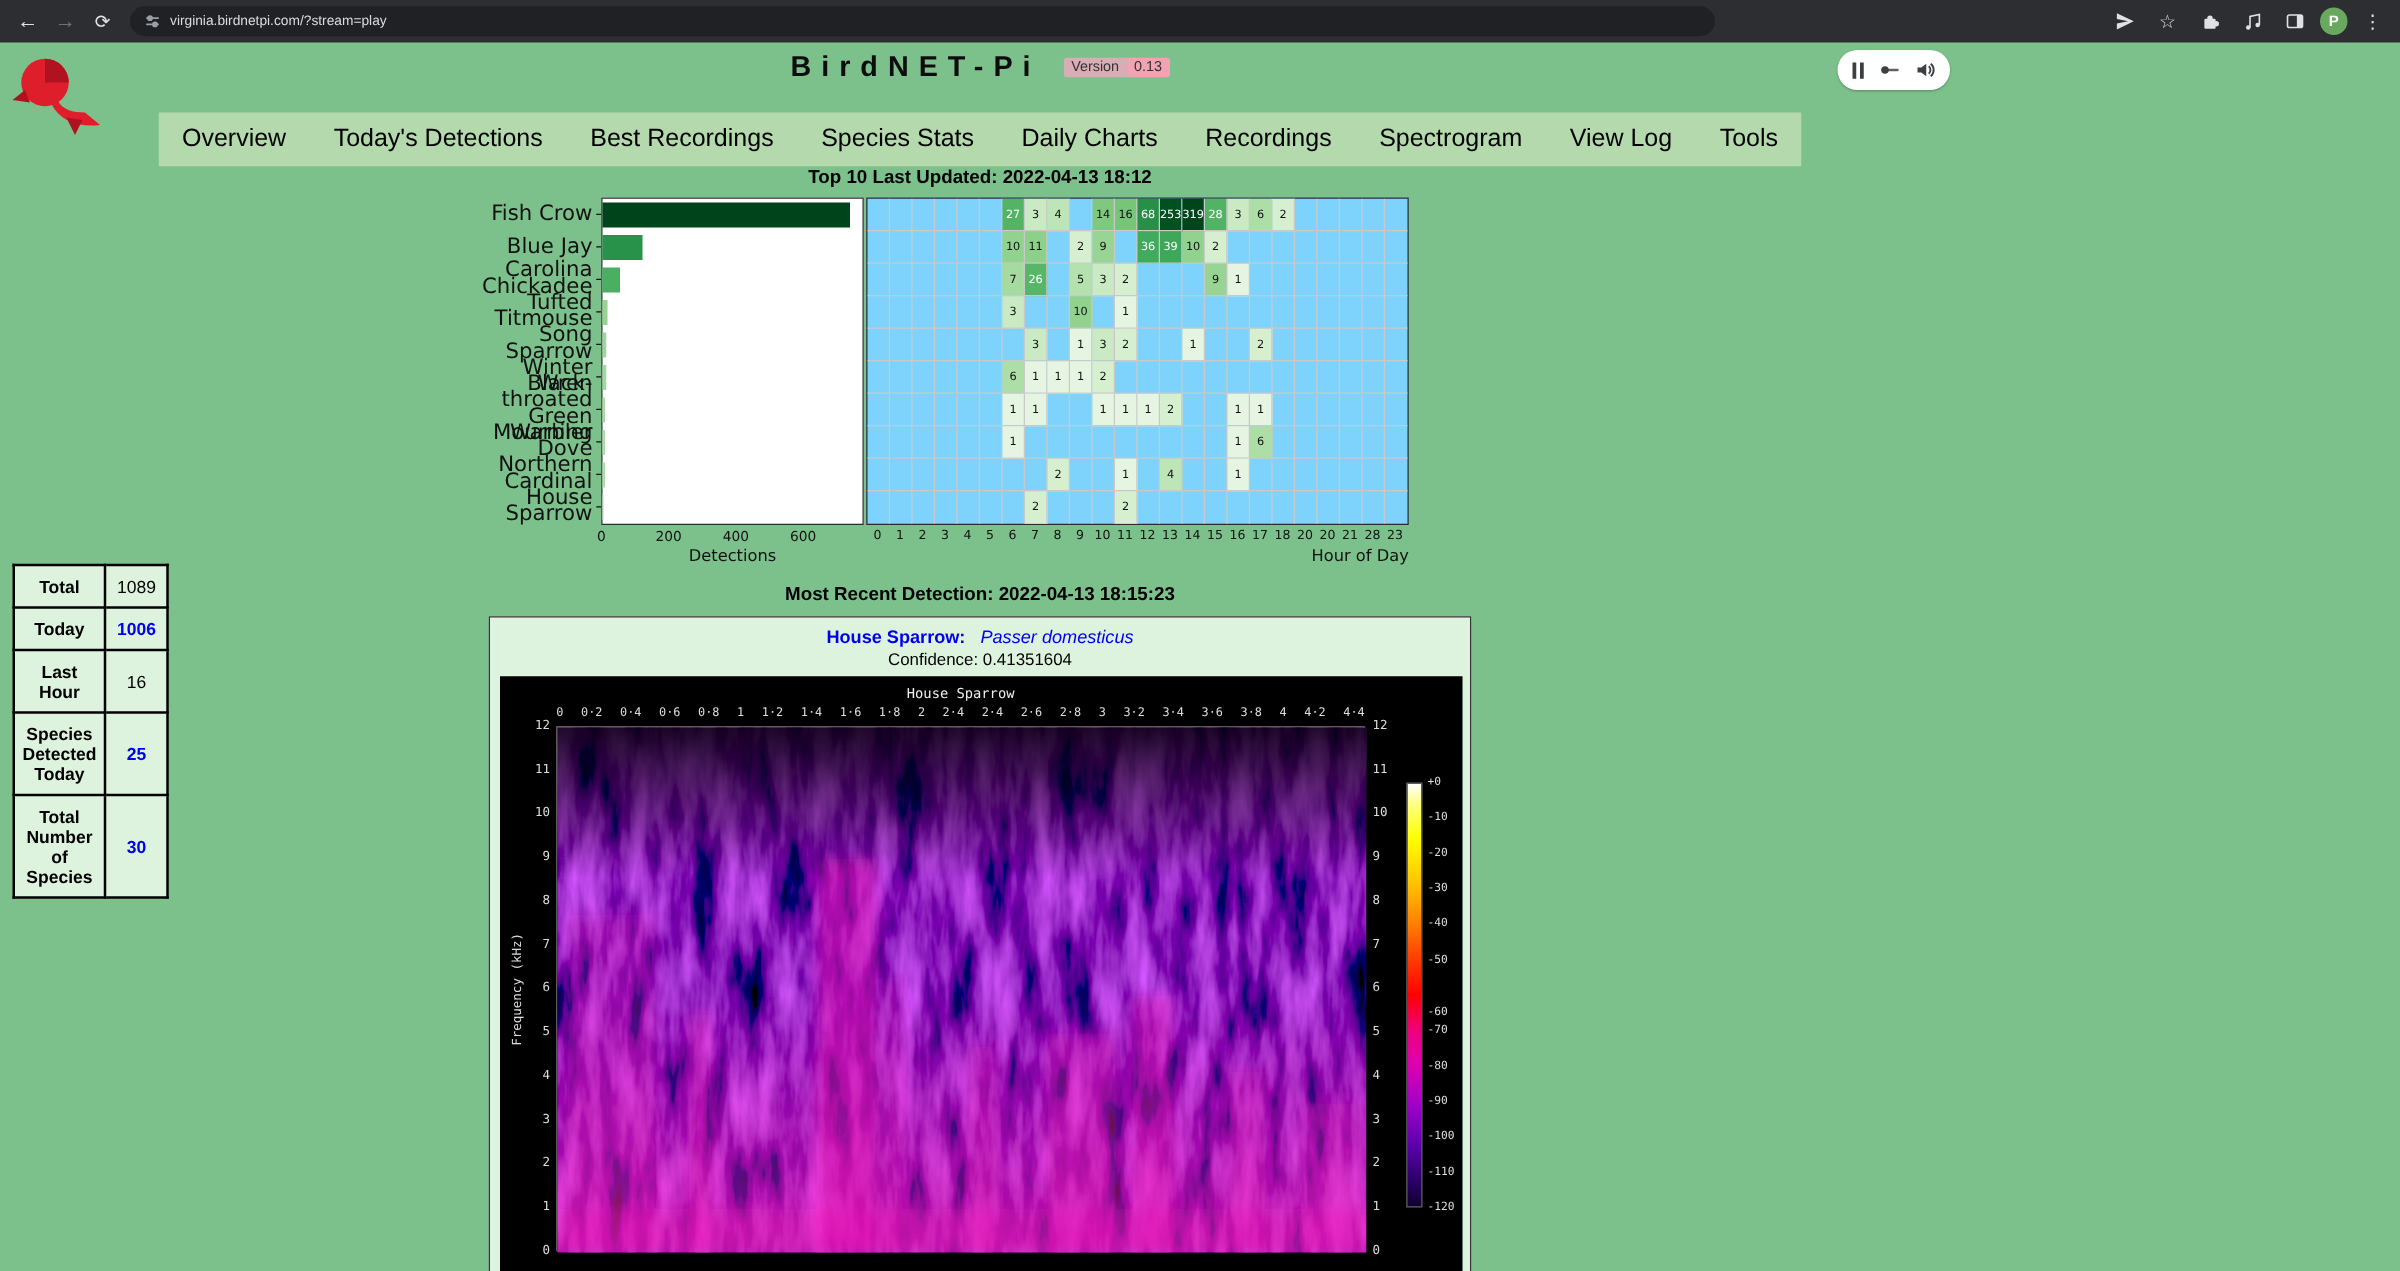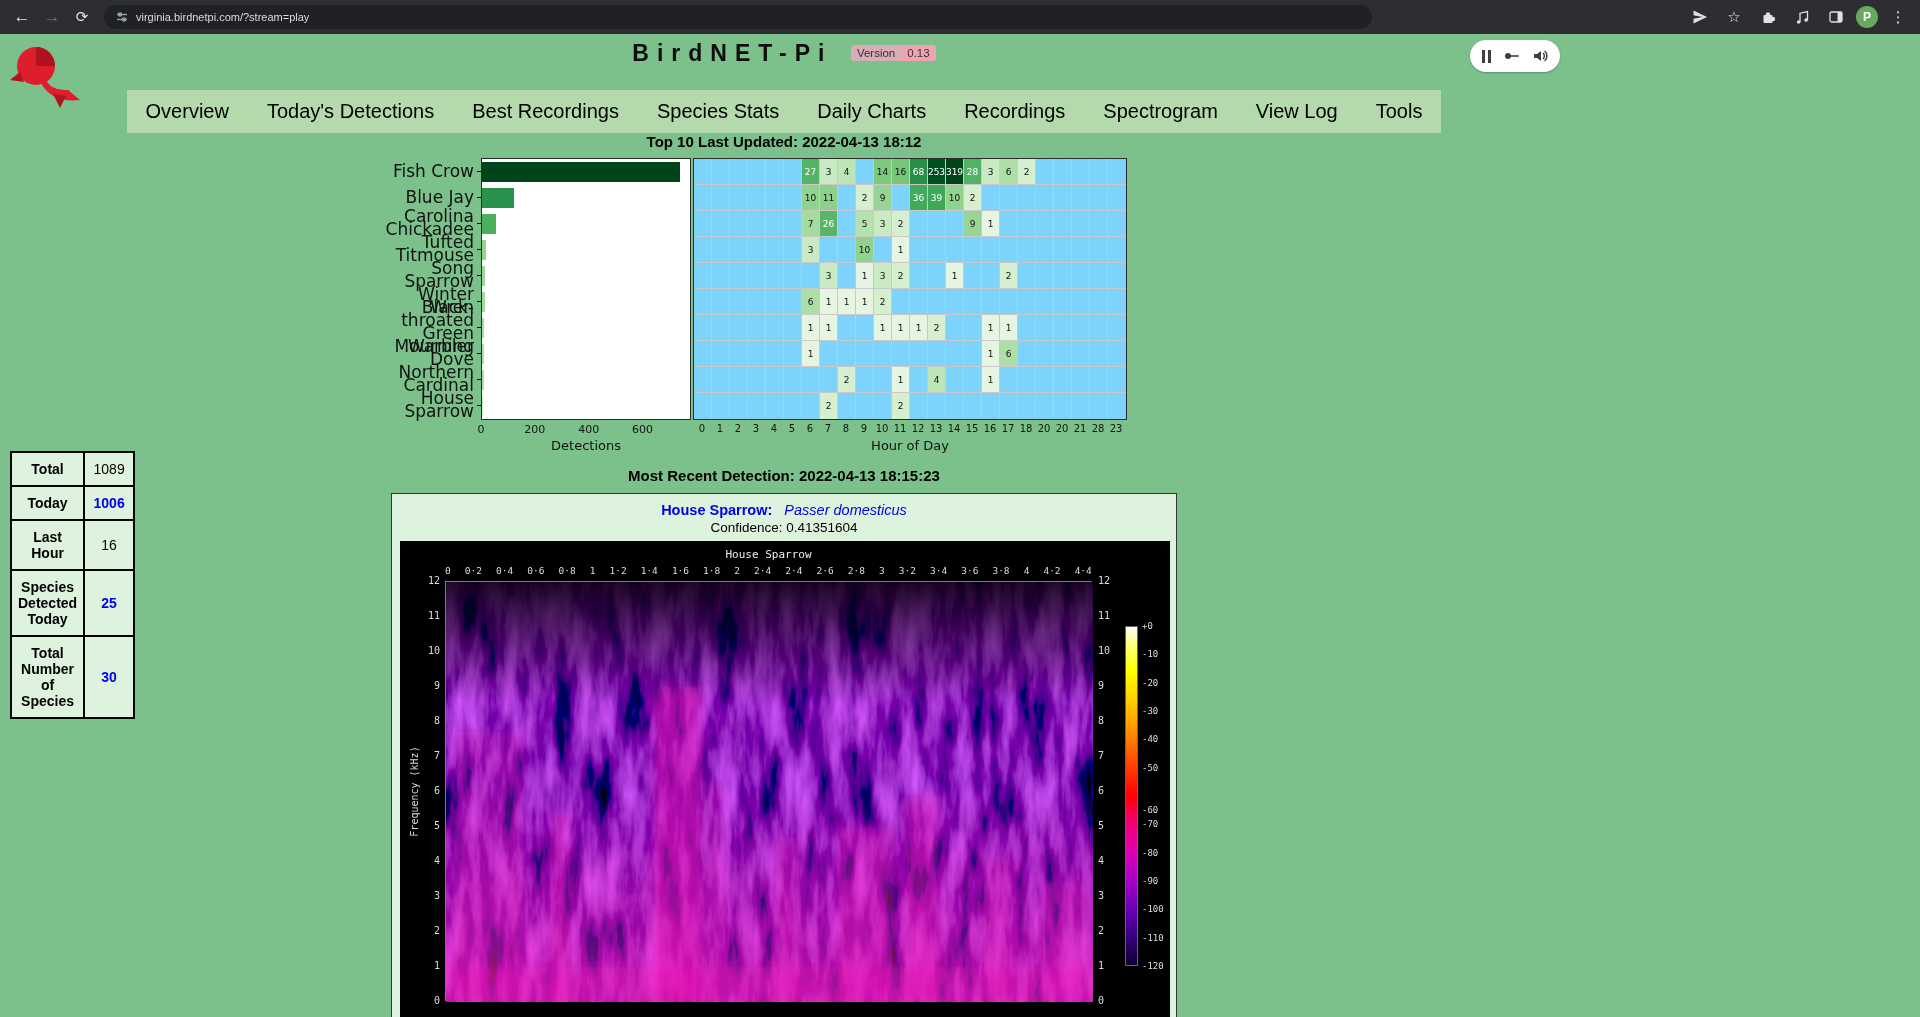--- a/index.html
+++ b/index.html
@@ -66,21 +66,21 @@
   .heat-row:last-child .heat-cell { border-bottom:none; }
   .heat-cell:last-child { border-right:none; }
   .axes-row { display:flex; margin-top:3px; }
   .axes-spacer { width:104px; flex:0 0 auto; }
   .bar-axis { width:210px; position:relative; height:13px; font-size:11px; color:#111; }
   .bar-axis span { position:absolute; transform:translateX(-50%); }
   .heat-axis { margin-left:2px; display:flex; height:13px; }
   .heat-axis span { width:18px; text-align:center; font-size:10px; color:#111; }
   .titles-row { display:flex; margin-top:2px; font-size:13px; color:#111; }
   .bar-title { width:210px; text-align:center; }
-  .heat-title { margin-left:2px; width:434px; text-align:center; }
+  .heat-title { margin-left:2px; width:434px; text-align:right; }
 
   
   .stats-table { position:absolute; left:10px; top:417px; border-collapse:collapse; }
   .stats-table td { border:2px solid #000; background:var(--panel_bg,#ddf3de); text-align:center;
                     padding:8px 6px; font-size:14px; color:#000; }
   .stats-table td.lbl { width:62px; font-weight:bold; }
   .stats-table td.val { width:50px; }
   .stats-table td.val.link { color:var(--link,#0000ee); font-weight:bold; cursor:pointer; }
 
   

